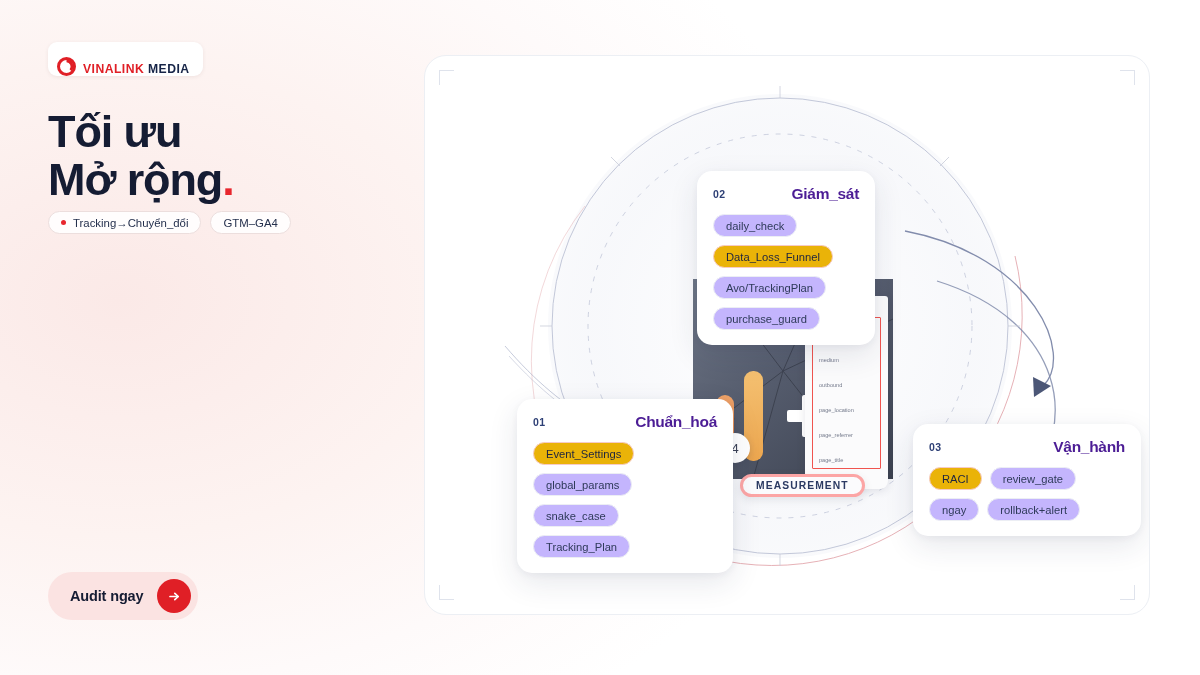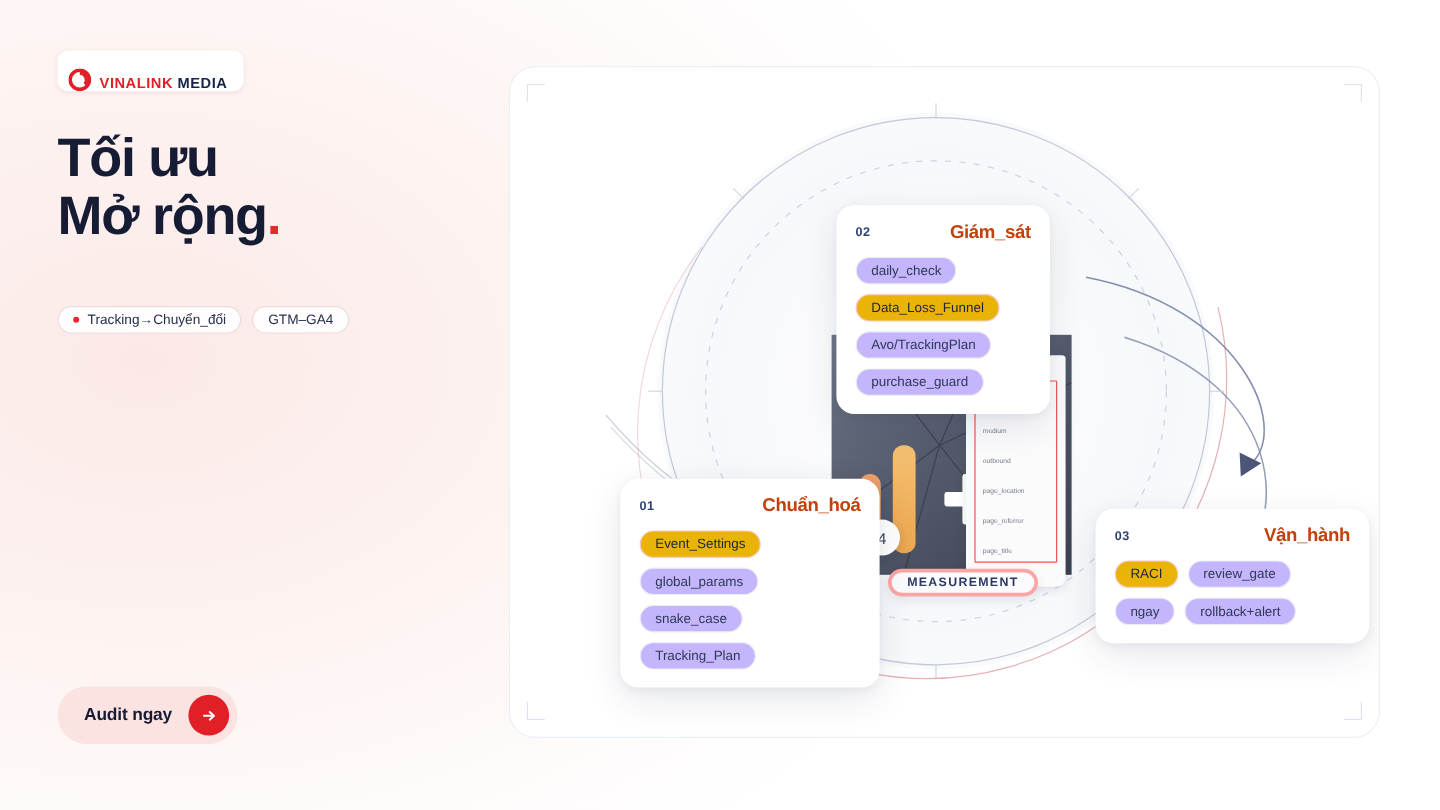--- a/index.html
+++ b/index.html
@@ -46,21 +46,20 @@
     position: absolute; left: 48px; top: 211px;
     display: flex; gap: 9px; align-items: center;
   }
   .hero-pill {
     display: flex; align-items: center; gap: 7px;
     height: 23px; padding: 0 12px;
     border: 1px solid #ecdedd; border-radius: 12px;
     background: #fffdfd;
     font-size: 11.4px; color: #25304d; font-weight: 500;
     white-space: nowrap;
-    margin-top: 44px;
   }
   .pill-dot { width: 5px; height: 5px; border-radius: 50%; background: #e8262d; flex: 0 0 auto; }
 
   #cta {
     position: absolute; left: 48px; top: 572px;
     display: flex; align-items: center; gap: 14px;
     height: 48px; padding: 0 7px 0 22px;
     border-radius: 26px;
     background: #fbe3e2;
     cursor: pointer;
@@ -153,21 +152,21 @@
     background: #ffffff;
     border-radius: 15px;
     box-shadow: 0 10px 30px rgba(40,45,80,.11), 0 2px 7px rgba(40,45,80,.05);
     padding: 14px 16px 15px 16px;
   }
   .fcard-head {
     display: flex; align-items: center; justify-content: space-between;
     margin-bottom: 11px;
   }
   .fcard-num { font-size: 10.5px; font-weight: 700; color: #2d3f75; letter-spacing: .4px; }
-  .fcard-title { font-size: 15.5px; font-weight: 700; color: #c2410c; letter-spacing: -.3px; }
+  .fcard-title { font-size: 15.5px; font-weight: 700; color: #4c1d95; letter-spacing: -.3px; }
   .chip-row { display: flex; flex-wrap: wrap; gap: 8px; }
   .chip {
     height: 23px; padding: 0 12px; border-radius: 12px;
     border: 1px solid #eceef4; background: #c4b5fd;
     display: flex; align-items: center;
     font-size: 11.2px; color: #2e3a59; font-weight: 500;
     white-space: nowrap;
   }
   .chip.hl { background: #eab308; border-color: #f6cbc6; color: #1d2440; }
 

